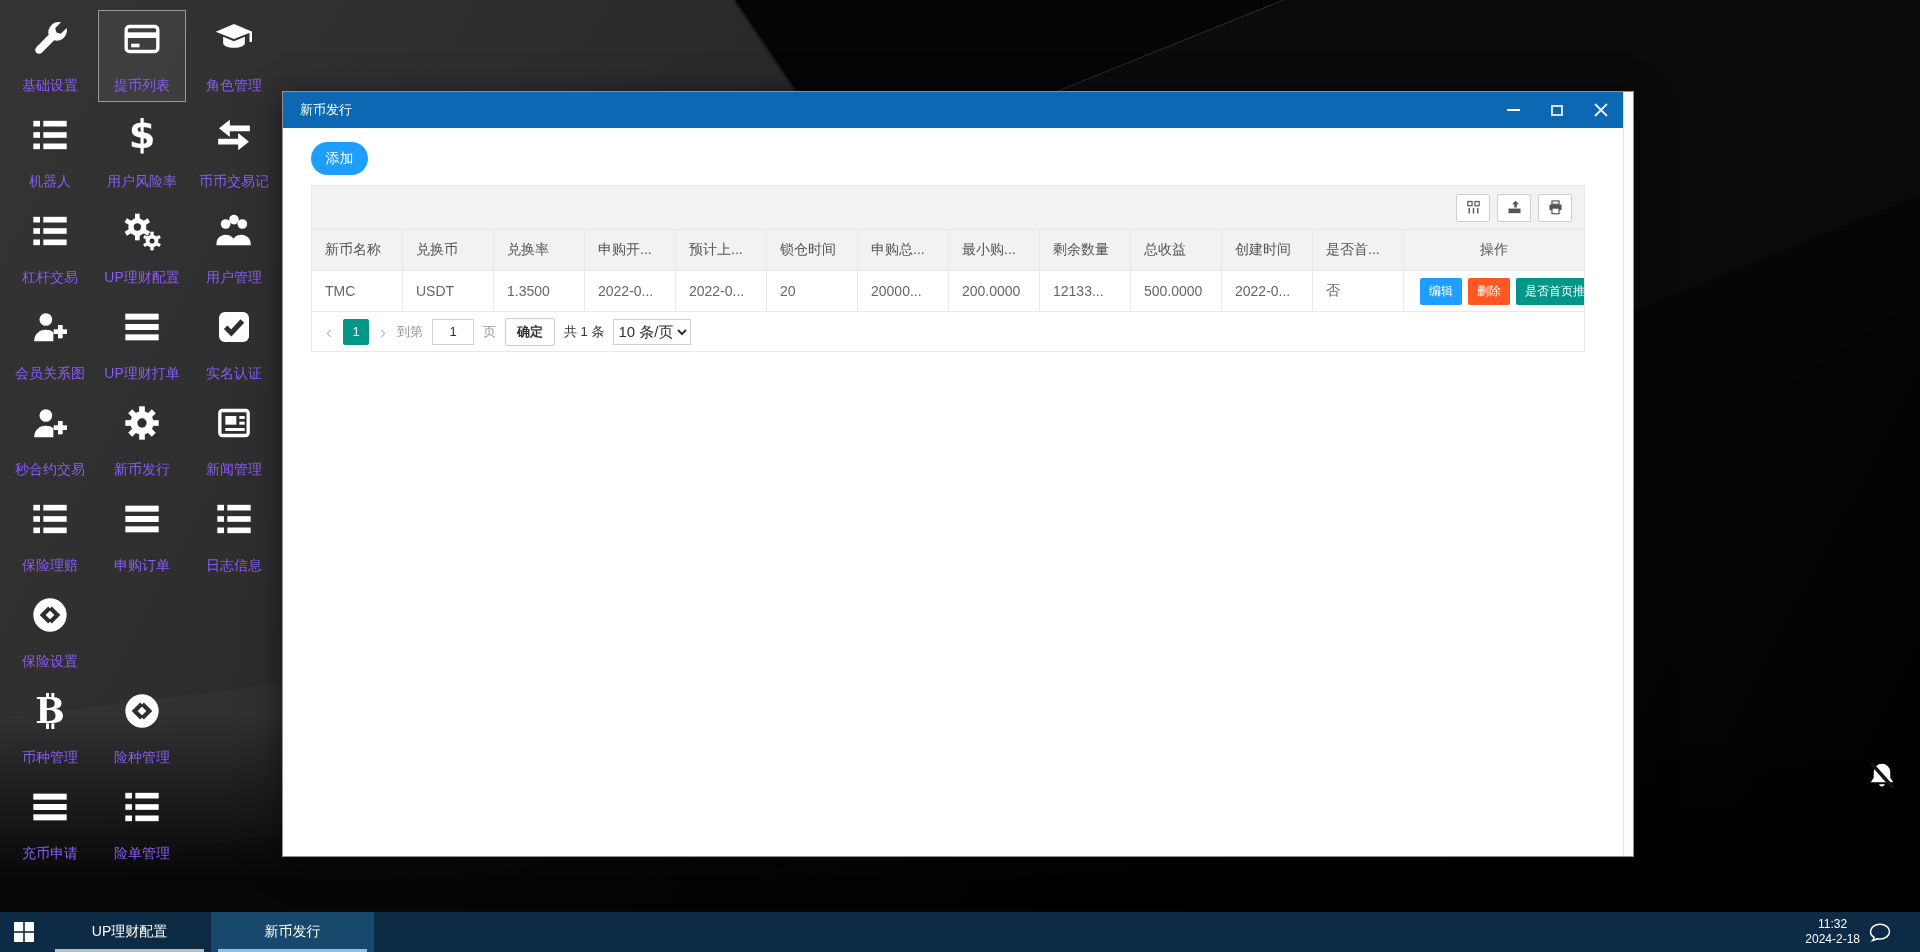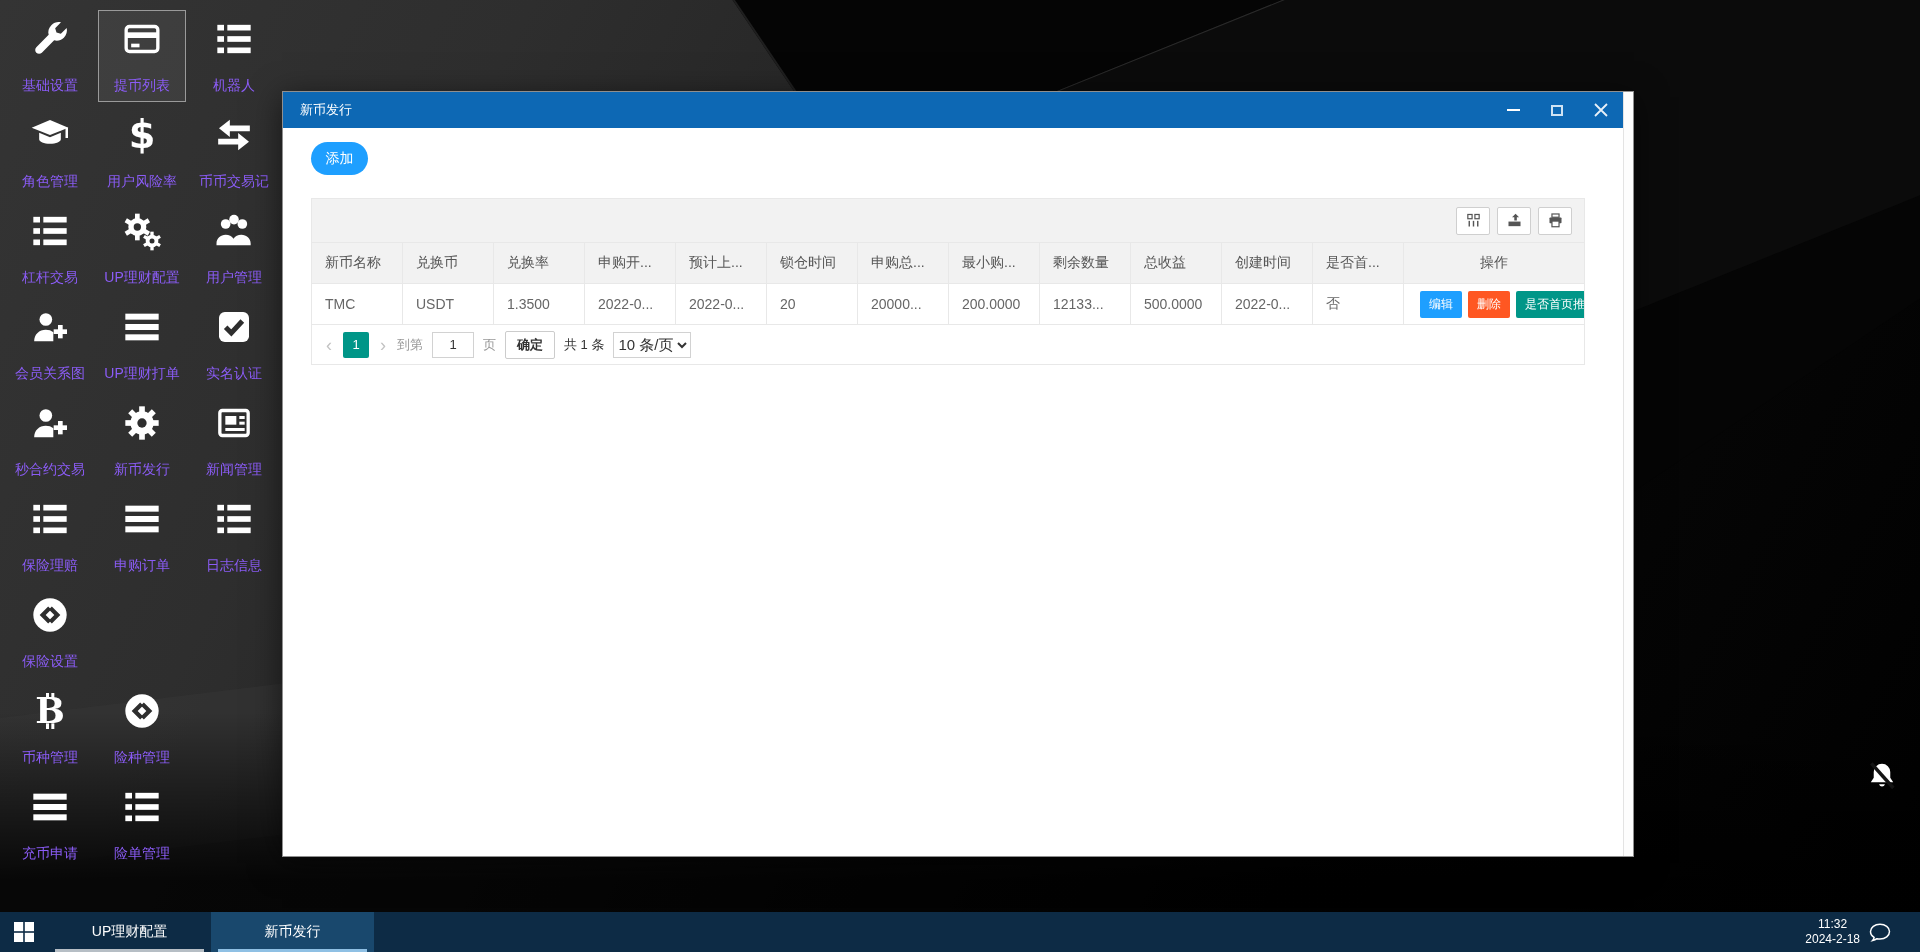--- a/index.html
+++ b/index.html
@@ -22,21 +22,21 @@
 
   
   .window { position:absolute; left:282px; top:91px; width:1352px; height:766px; background:#fff; border:1px solid #8f8f8f; box-shadow:0 6px 30px rgba(0,0,0,.55); }
   .titlebar { height:36px; background:#0d68b4; color:#fff; display:flex; align-items:center; padding-left:17px; font-size:13px; position:relative; }
   .win-controls { position:absolute; right:10px; top:0; height:36px; display:flex; }
   .win-btn { width:44px; height:36px; display:flex; align-items:center; justify-content:center; cursor:pointer; }
   .scroll-strip { position:absolute; right:0; top:0; bottom:0; width:10px; background:#fdfdfd; border-left:1px solid #e3e3e3; }
 
   .add-btn { display:inline-flex; align-items:center; justify-content:center; margin:14px 0 0 28px; width:57px; height:33px; border-radius:17px; background:#1E9FFF; color:#fff; font-size:14px; cursor:pointer; }
 
-  .grid-area { margin:23px 48px 0 28px; }
+  .grid-area { margin:10px 48px 0 28px; }
   .grid-toolbar { height:44px; background:#f2f2f2; border:1px solid #e8e8e8; border-bottom:none; display:flex; align-items:center; justify-content:flex-end; gap:7px; padding-right:12px; }
   .tool-btn { width:34px; height:28px; background:#fff; border:1px solid #cfcfcf; border-radius:2px; display:flex; align-items:center; justify-content:center; cursor:pointer; }
   .tool-btn svg { width:17px; height:17px; }
 
   table.grid { width:100%; border-collapse:collapse; font-size:14px; table-layout:fixed; }
   table.grid th { background:#f2f2f2; color:#555; font-weight:400; height:41px; border:1px solid #e8e8e8; text-align:left; padding-left:13px; overflow:hidden; white-space:nowrap; }
   table.grid td { color:#666; height:41px; border:1px solid #e8e8e8; padding-left:13px; overflow:hidden; white-space:nowrap; background:#fff; }
   td.ops { text-align:center; padding-left:0; }
   .cell-red { color:#ff0000; }
   .op-btn { display:inline-block; color:#fff; font-size:12px; padding:5px 9px; border-radius:2px; margin:0 3px; cursor:pointer; }
@@ -89,42 +89,42 @@
           <rect x="2.5" y="8" width="19" height="3.4" fill="#fff"></rect>
           <rect x="5.5" y="14.8" width="5" height="2.2" fill="#fff"></rect>
         </svg>
       </span>
     <span class="lbl">提币列表</span>
   </div>
 
   <div class="side-item">
     <span class="icbox">
         <svg class="ic" viewBox="0 0 24 24">
+          <path fill="#fff" d="M12 3l11 4.6L12 12 1 7.6z"></path>
+          <path fill="#fff" d="M5.5 10.7v3.8c0 1.5 2.9 2.7 6.5 2.7s6.5-1.2 6.5-2.7v-3.8L12 13.4z"></path>
+          <rect x="21.3" y="7.6" width="1.5" height="6.2" fill="#fff"></rect>
+        </svg>
+      </span>
+    <span class="lbl">角色管理</span>
+  </div>
+
+  <div class="side-item">
+    <span class="icbox">
+        <svg class="ic" viewBox="0 0 24 24">
           <g fill="#fff">
             <rect x="2" y="3.5" width="4" height="3.4"></rect>
             <rect x="8" y="3.5" width="14" height="3.4"></rect>
             <rect x="2" y="10.3" width="4" height="3.4"></rect>
             <rect x="8" y="10.3" width="14" height="3.4"></rect>
             <rect x="2" y="17.1" width="4" height="3.4"></rect>
             <rect x="8" y="17.1" width="14" height="3.4"></rect>
           </g>
         </svg>
       </span>
     <span class="lbl">机器人</span>
-  </div>
-
-  <div class="side-item">
-    <span class="icbox">
-        <svg class="ic" viewBox="0 0 24 24">
-          <path fill="#fff" d="M12 3l11 4.6L12 12 1 7.6z"></path>
-          <path fill="#fff" d="M5.5 10.7v3.8c0 1.5 2.9 2.7 6.5 2.7s6.5-1.2 6.5-2.7v-3.8L12 13.4z"></path>
-          <rect x="21.3" y="7.6" width="1.5" height="6.2" fill="#fff"></rect>
-        </svg>
-      </span>
-    <span class="lbl">角色管理</span>
   </div>
 
   <div class="side-item">
     <span class="icbox">
         <svg class="ic" viewBox="0 0 24 24">
           <text x="12" y="19.5" text-anchor="middle" font-size="23" font-weight="bold" fill="#fff" font-family="DejaVu Sans, sans-serif">$</text>
         </svg>
       </span>
     <span class="lbl">用户风险率</span>
   </div>

